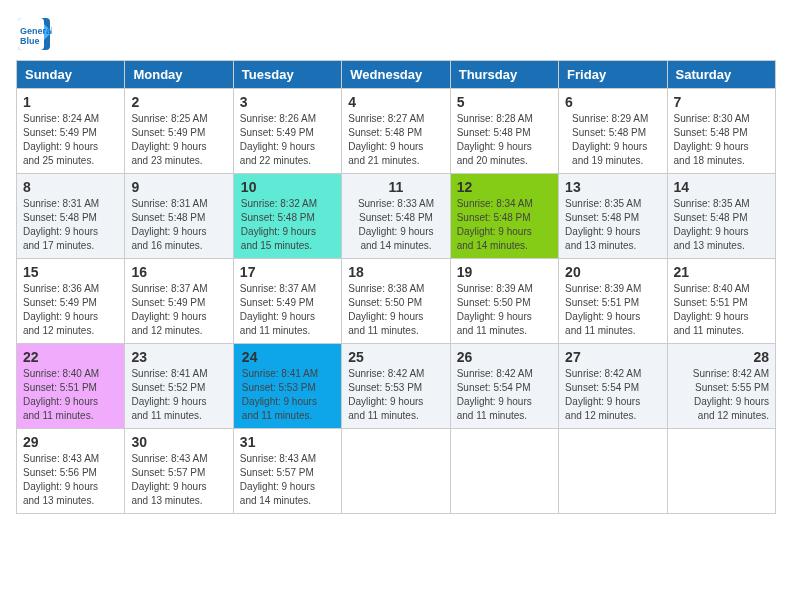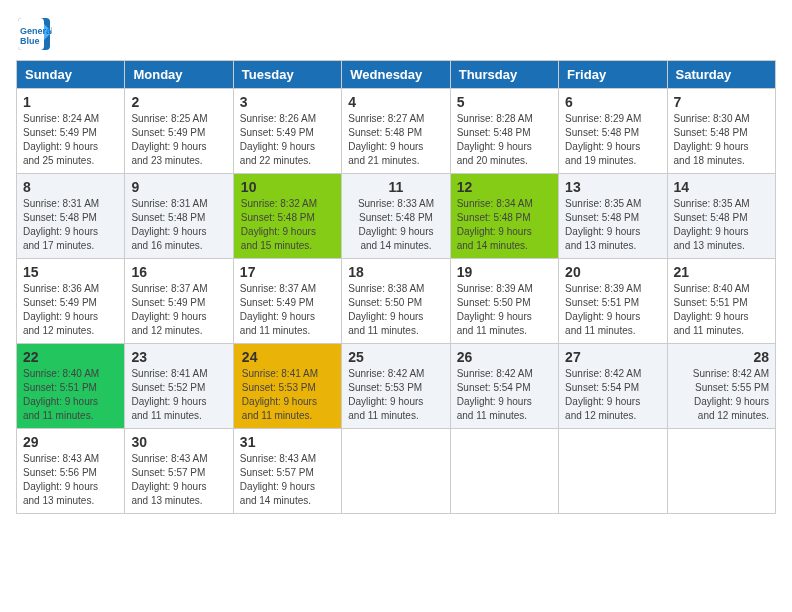--- a/index.html
+++ b/index.html
@@ -147,21 +147,21 @@
         </td>
         <td>
           <span class="day-number">5</span>
           <div class="day-info" style="white-space: pre-line;">Sunrise: 8:28 AM
 Sunset: 5:48 PM
 Daylight: 9 hours
 and 20 minutes.</div>
         </td>
         <td>
           <span class="day-number">6</span>
-          <div class="day-info" style="white-space: pre-line;">Sunrise: 8:29 AM
+          <div class="day-info" style="white-space: pre-line; margin-left: 7px;">Sunrise: 8:29 AM
 Sunset: 5:48 PM
 Daylight: 9 hours
 and 19 minutes.</div>
         </td>
         <td>
           <span class="day-number">7</span>
           <div class="day-info" style="white-space: pre-line;">Sunrise: 8:30 AM
 Sunset: 5:48 PM
 Daylight: 9 hours
 and 18 minutes.</div>
@@ -175,21 +175,21 @@
 Daylight: 9 hours
 and 17 minutes.</div>
         </td>
         <td style="background-color: rgb(240, 244, 248);">
           <span class="day-number">9</span>
           <div class="day-info" style="white-space: pre-line;">Sunrise: 8:31 AM
 Sunset: 5:48 PM
 Daylight: 9 hours
 and 16 minutes.</div>
         </td>
-        <td style="background-color: #84cc16; padding-left: 7px;">
+        <td style="background-color: #5eead4; padding-left: 7px;">
           <span class="day-number">10</span>
           <div class="day-info" style="white-space: pre-line;">Sunrise: 8:32 AM
 Sunset: 5:48 PM
 Daylight: 9 hours
 and 15 minutes.</div>
         </td>
         <td style="background-color: rgb(240, 244, 248); text-align: center;">
           <span class="day-number">11</span>
           <div class="day-info" style="white-space: pre-line;">Sunrise: 8:33 AM
 Sunset: 5:48 PM
@@ -263,35 +263,35 @@
         </td>
         <td>
           <span class="day-number">21</span>
           <div class="day-info" style="white-space: pre-line;">Sunrise: 8:40 AM
 Sunset: 5:51 PM
 Daylight: 9 hours
 and 11 minutes.</div>
         </td>
       </tr>
       <tr>
-        <td style="background-color: #22c55e; margin-left: 46px;">
+        <td style="background-color: #f0abfc; margin-left: 46px;">
           <span class="day-number">22</span>
           <div class="day-info" style="white-space: pre-line;">Sunrise: 8:40 AM
 Sunset: 5:51 PM
 Daylight: 9 hours
 and 11 minutes.</div>
         </td>
         <td style="background-color: rgb(240, 244, 248); margin-left: 14px;">
           <span class="day-number">23</span>
           <div class="day-info" style="white-space: pre-line;">Sunrise: 8:41 AM
 Sunset: 5:52 PM
 Daylight: 9 hours
 and 11 minutes.</div>
         </td>
-        <td style="background-color: #eab308; padding-left: 8px;">
+        <td style="background-color: #0ea5e9; padding-left: 8px;">
           <span class="day-number">24</span>
           <div class="day-info" style="white-space: pre-line;">Sunrise: 8:41 AM
 Sunset: 5:53 PM
 Daylight: 9 hours
 and 11 minutes.</div>
         </td>
         <td style="background-color: rgb(240, 244, 248);">
           <span class="day-number">25</span>
           <div class="day-info" style="white-space: pre-line;">Sunrise: 8:42 AM
 Sunset: 5:53 PM

